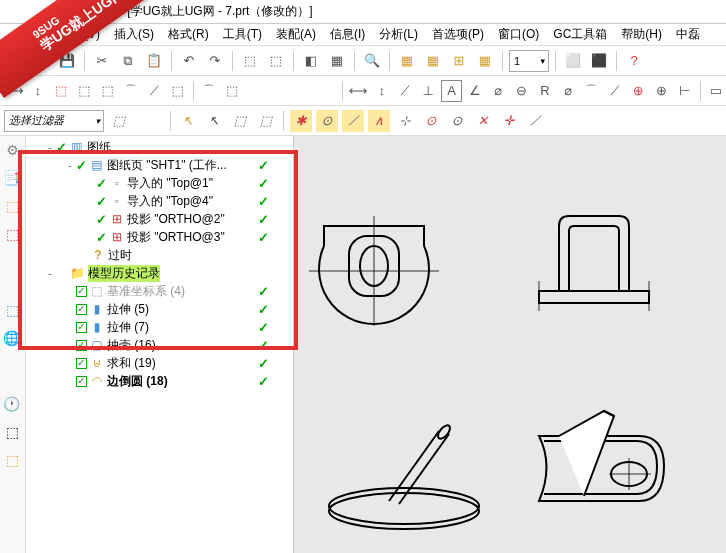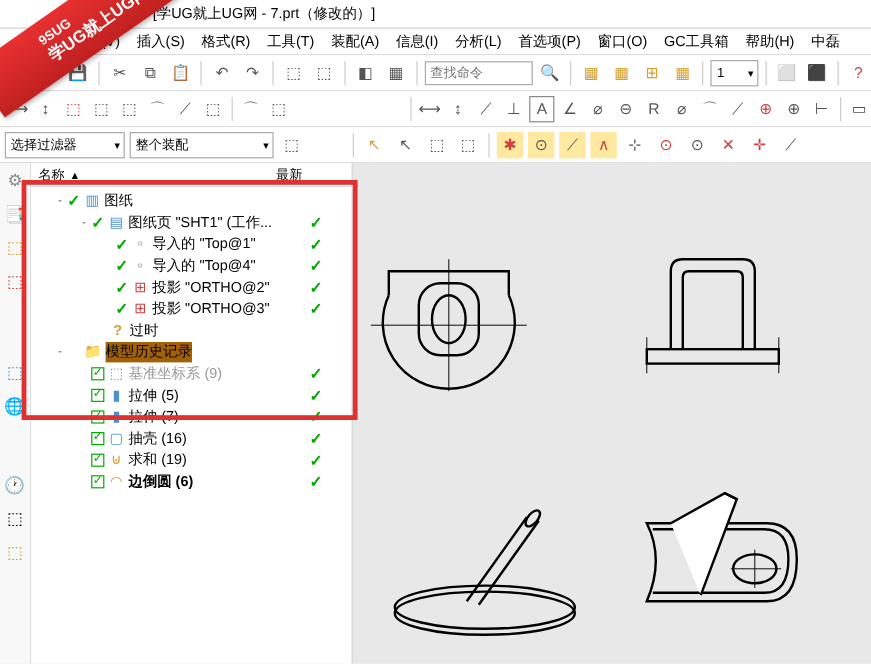--- a/index.html
+++ b/index.html
@@ -5,21 +5,21 @@
 * { box-sizing: border-box; margin: 0; padding: 0; font-family: "Microsoft YaHei", Arial, sans-serif; }
 body { width: 726px; height: 553px; overflow: hidden; background: #f0f0f0; position: relative; }
 
 .titlebar { height: 24px; background: #fff; border-bottom: 1px solid #ccc; display: flex; align-items: center; padding-left: 120px; font-size: 12px; }
 
 .menubar { height: 22px; background: #fff; border-bottom: 1px solid #ddd; display: flex; align-items: center; padding-left: 60px; font-size: 12px; gap: 14px; }
 .menubar span { cursor: pointer; }
 
 .toolbar1 { height: 30px; background: #fff; border-bottom: 1px solid #ddd; display: flex; align-items: center; padding-left: 4px; gap: 4px; }
 .toolbar2 { height: 30px; background: #fff; border-bottom: 1px solid #ddd; display: flex; align-items: center; padding-left: 4px; gap: 3px; overflow: hidden; }
-.toolbar3 { height: 30px; background: #fff; border-bottom: 1px solid #ddd; display: flex; align-items: center; padding-left: 4px; gap: 4px; }
+.toolbar3 { height: 30px; background: #fff; border-bottom: 1px solid #ddd; display: flex; align-items: center; padding-left: 4px; gap: 4px; font-style: italic; }
 
 .tbtn { width: 22px; height: 22px; border: 1px solid transparent; display: flex; align-items: center; justify-content: center; font-size: 13px; cursor: pointer; color: #555; }
 .sep { width: 1px; height: 20px; background: #ccc; margin: 0 2px; }
 
 .searchbox { height: 20px; border: 1px solid #aaa; font-size: 11px; padding: 0 4px; width: 90px; color: #888; }
 
 .main { display: flex; height: 447px; }
 .leftbar { width: 26px; background: #f8f8f8; border-right: 1px solid #ddd; display: flex; flex-direction: column; align-items: center; padding-top: 4px; gap: 8px; }
 .leftbar .lbtn { width: 20px; height: 20px; display: flex; align-items: center; justify-content: center; cursor: pointer; font-size: 14px; }
 
@@ -89,21 +89,20 @@
   <div class="sep"></div>
   <div class="tbtn">↶</div>
   <div class="tbtn">↷</div>
   <div class="sep"></div>
   <div class="tbtn">⬚</div>
   <div class="tbtn">⬚</div>
   <div class="sep"></div>
   <div class="tbtn">◧</div>
   <div class="tbtn">▦</div>
   <div class="sep"></div>
-  <input class="searchbox" placeholder="查找命令" style="">
   <div class="tbtn">🔍</div>
   <div class="sep"></div>
   <div class="tbtn" style="color:#d4a030">▦</div>
   <div class="tbtn" style="color:#d4a030">▦</div>
   <div class="tbtn" style="color:#d4a030">⊞</div>
   <div class="tbtn" style="color:#d4a030">▦</div>
   <div class="sep"></div>
   <div class="tcombo" style="width:40px">
       <span>1</span>
     </div>
@@ -144,23 +143,20 @@
   <div class="tbtn">⊕</div>
   <div class="tbtn">⊢</div>
   <div class="sep"></div>
   <div class="tbtn">▭</div>
 </div>
 
 <div class="toolbar3">
   <div class="tcombo" style="width:100px">
       <span>选择过滤器</span>
     </div>
-  <div class="tcombo" style="width:120px">
-      <span>整个装配</span>
-    </div>
   <div class="tbtn">⬚</div>
   <div style="width:30px"></div>
   <div class="sep"></div>
   <div class="tbtn" style="color:#d4a030">↖</div>
   <div class="tbtn">↖</div>
   <div class="tbtn">⬚</div>
   <div class="tbtn">⬚</div>
   <div class="sep"></div>
   <div class="tbtn" style="background:#ffe8a0;color:#d04040">✱</div>
   <div class="tbtn" style="background:#ffe8a0">⊙</div>
@@ -183,29 +179,20 @@
     <div style="height:40px"></div>
     <div class="lbtn" style="color:#4a90d0">⬚</div>
     <div class="lbtn" style="color:#4a90d0">🌐</div>
     <div style="height:30px"></div>
     <div class="lbtn" style="color:#888">🕐</div>
     <div class="lbtn">⬚</div>
     <div class="lbtn" style="color:#d4a030">⬚</div>
   </div>
 
   <div class="navpanel">
-    <div class="colhead">
-      <div class="c1">
-          <span>名称</span> 
-          <span style="font-size:9px">▲</span>
-        </div>
-      <div class="c2">
-          <span>最新</span>
-        </div>
-    </div>
     <div class="tree" id="tree">
         <div class="trow">
           <span class="ind" style="width:18px"></span>
           <span class="exp">-</span>
           <span class="chk">✓</span>
           <span class="icon">
             <span style="color:#4a90d0">▥</span>
           </span>
           <span class="txt" style="">图纸</span>
         </div>
@@ -268,30 +255,30 @@
           </span>
           <span class="txt" style="">过时</span>
         </div>
         <div class="trow">
           <span class="ind" style="width:18px"></span>
           <span class="exp">-</span>
           <span style="width:14px;display:inline-block"></span>
           <span class="icon">
             <span style="color:#d4a030">📁</span>
           </span>
-          <span class="txt" style="background:#a16207;">模型历史记录</span>
+          <span class="txt" style="background:#bef264;">模型历史记录</span>
         </div>
         <div class="trow">
           <span class="ind" style="width:38px"></span>
           <span class="exp">&nbsp;</span>
           <span style="color:#0a0;border:1px solid #0a0;width:11px;height:11px;font-size:10px;line-height:10px;display:inline-flex;align-items:center;justify-content:center;margin-right:2px">✓</span>
           <span class="icon">
             <span style="color:#888">⬚</span>
           </span>
-          <span class="txt" style="color:#999;">基准坐标系 (9)</span>
+          <span class="txt" style="color:#999;">基准坐标系 (4)</span>
           <span class="latest">✓</span>
         </div>
         <div class="trow">
           <span class="ind" style="width:38px"></span>
           <span class="exp">&nbsp;</span>
           <span style="color:#0a0;border:1px solid #0a0;width:11px;height:11px;font-size:10px;line-height:10px;display:inline-flex;align-items:center;justify-content:center;margin-right:2px">✓</span>
           <span class="icon">
             <span style="color:#4a90d0">▮</span>
           </span>
           <span class="txt" style="">拉伸 (5)</span>
@@ -327,21 +314,21 @@
           <span class="txt" style="">求和 (19)</span>
           <span class="latest">✓</span>
         </div>
         <div class="trow">
           <span class="ind" style="width:38px"></span>
           <span class="exp">&nbsp;</span>
           <span style="color:#0a0;border:1px solid #0a0;width:11px;height:11px;font-size:10px;line-height:10px;display:inline-flex;align-items:center;justify-content:center;margin-right:2px">✓</span>
           <span class="icon">
             <span style="color:#d4a030">◠</span>
           </span>
-          <span class="txt" style="font-weight:bold;">边倒圆 (6)</span>
+          <span class="txt" style="font-weight:bold;">边倒圆 (18)</span>
           <span class="latest">✓</span>
         </div>
       </div>
   </div>
 
   <div class="canvas">
     <svg width="100%" height="100%" viewBox="0 0 432 447">
 
       <g transform="translate(80,120)" stroke="#000" stroke-width="2" fill="none">
         <path d="M -50 -10 A 55 55 0 1 0 50 -10"></path>

